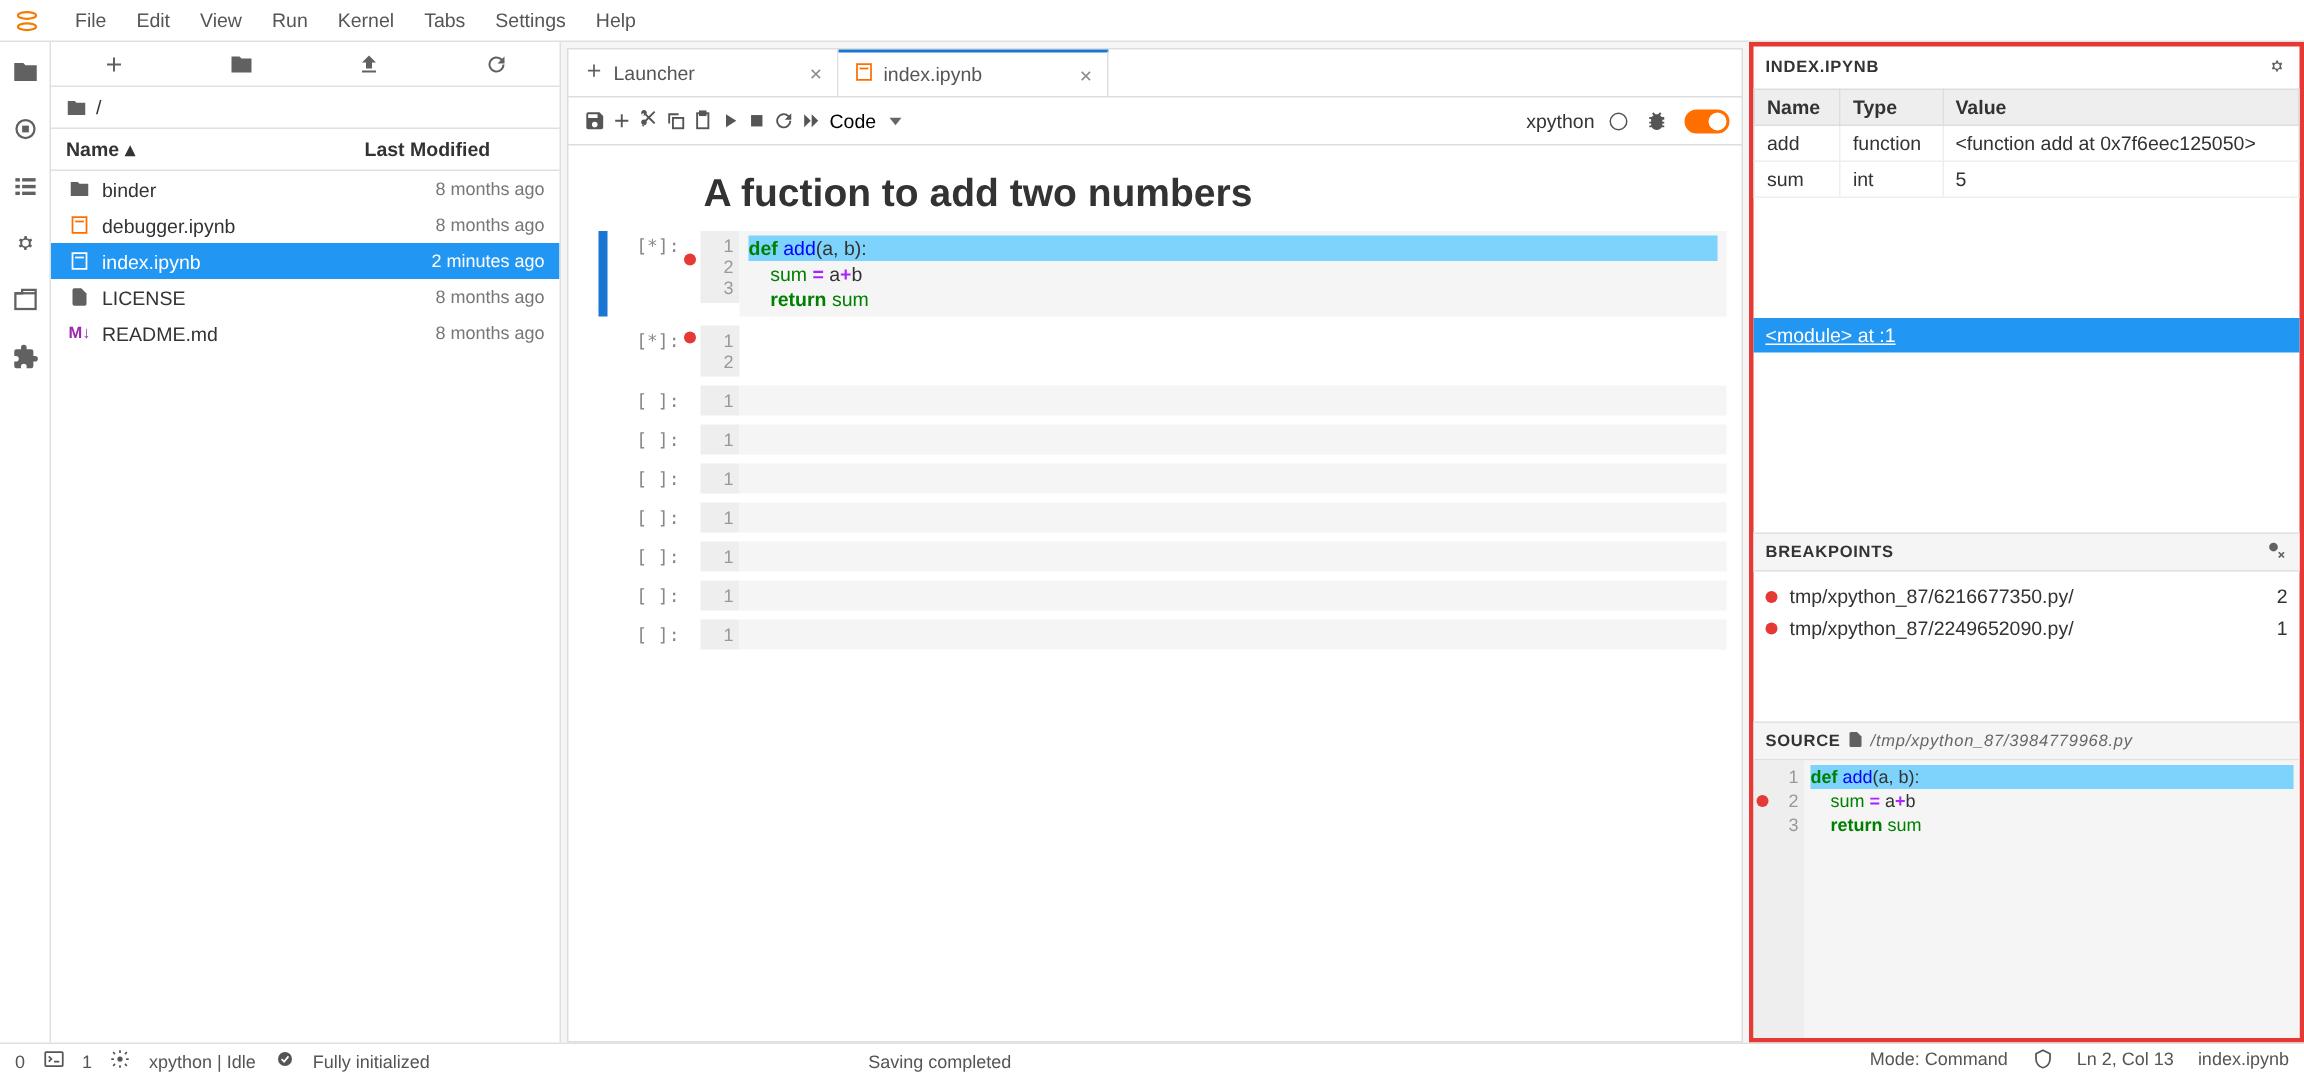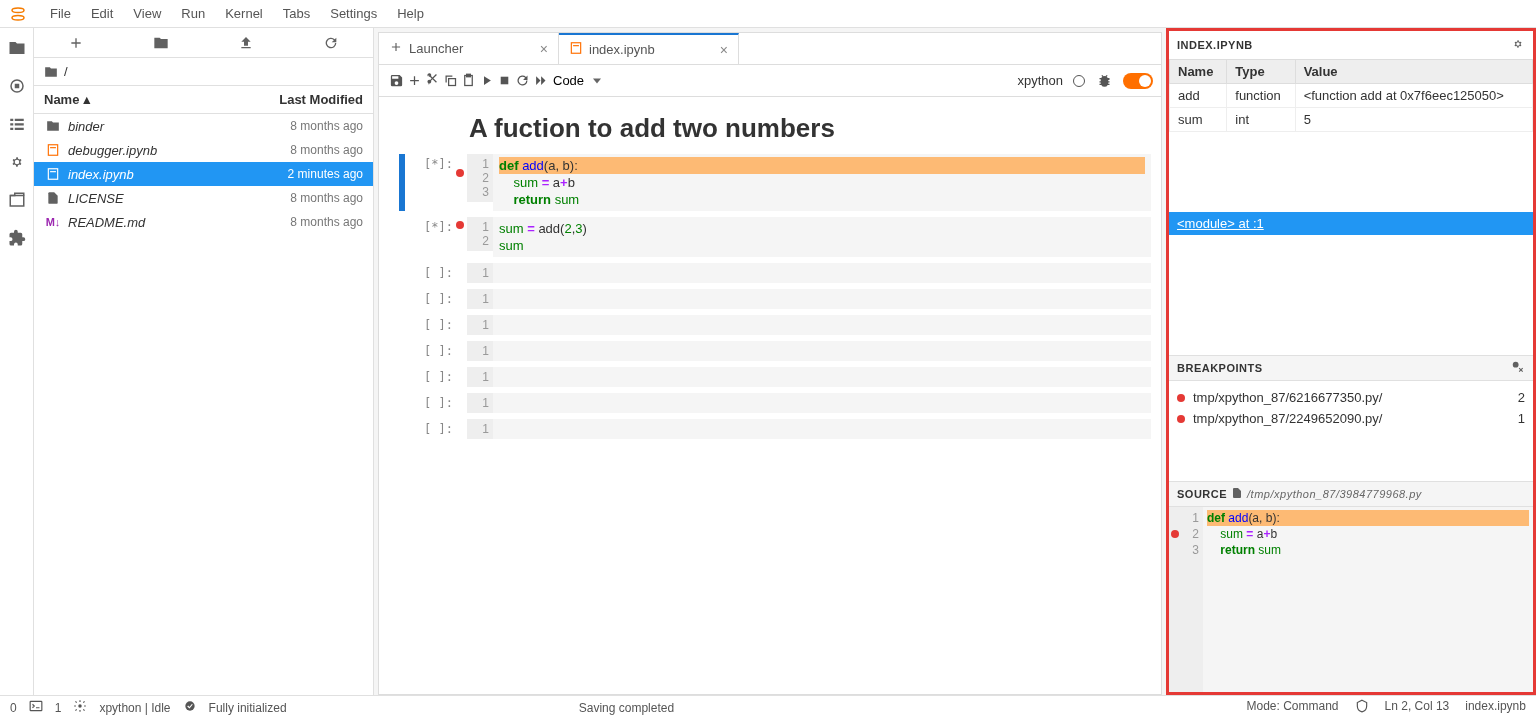--- a/index.html
+++ b/index.html
@@ -9,26 +9,26 @@
 .menu-item { padding: 4px 10px; cursor: pointer; font-size: 13px; color: #555; }
 .main-row { flex: 1; display: flex; min-height: 0; }
 .left-rail { width: 34px; background: #fff; border-right: 1px solid #e0e0e0; display: flex; flex-direction: column; align-items: center; padding-top: 10px; gap: 18px; }
 .rail-icon { width: 20px; height: 20px; color: #616161; cursor: pointer; display: flex; align-items: center; justify-content: center; }
 .file-browser { width: 340px; border-right: 1px solid #e0e0e0; display: flex; flex-direction: column; }
 .fb-toolbar { height: 30px; display: flex; align-items: center; justify-content: space-around; border-bottom: 1px solid #e0e0e0; }
 .fb-tb-btn { width: 18px; height: 18px; color: #616161; cursor: pointer; display: flex; align-items: center; justify-content: center; }
 .fb-breadcrumb { height: 28px; display: flex; align-items: center; padding: 0 10px; border-bottom: 1px solid #e0e0e0; gap: 6px; }
 .fb-header { height: 28px; display: flex; align-items: center; padding: 0 10px; border-bottom: 1px solid #e0e0e0; font-weight: 600; font-size: 13px; }
 .fb-header .col-name { flex: 1; display: flex; align-items: center; gap: 4px; }
-.fb-header .col-mod { width: 120px; text-align: right; }
+.fb-header .col-mod { width: 120px; }
 .fb-list { flex: 1; overflow: auto; }
 .fb-row { height: 24px; display: flex; align-items: center; padding: 0 10px; cursor: pointer; }
 .fb-row.selected { background: #2196f3; color: #fff; }
 .fb-row .f-icon { width: 18px; display: flex; align-items: center; justify-content: center; margin-right: 6px; }
-.fb-row .f-name { flex: 1; font-style: italic; }
+.fb-row .f-name { flex: 1; }
 .fb-row .f-mod { width: 120px; text-align: right; font-size: 12px; color: #777; }
 .fb-row.selected .f-mod { color: #fff; }
 .center-panel { flex: 1; display: flex; flex-direction: column; background: #f5f5f5; padding: 4px 4px 0 4px; min-width: 0; }
 .tabs { height: 32px; display: flex; background: #fff; border: 1px solid #ddd; border-bottom: none; }
 .tab { display: flex; align-items: center; padding: 0 10px; border-right: 1px solid #ddd; gap: 6px; cursor: pointer; min-width: 180px; font-size: 13px; color: #555; }
 .tab.active { border-top: 2px solid #1976d2; background: #fff; }
 .tab .tab-close { margin-left: auto; color: #888; font-size: 14px; }
 .nb-toolbar { height: 32px; display: flex; align-items: center; padding: 0 8px; background: #fff; border: 1px solid #ddd; border-bottom: none; }
 .nb-tb-btn { width: 18px; height: 18px; color: #555; cursor: pointer; display: flex; align-items: center; justify-content: center; }
 .nb-select { border: none; background: transparent; font-size: 13px; padding: 2px 20px 2px 4px; appearance: none; cursor: pointer; position: relative; }
@@ -42,21 +42,21 @@
 .cell { display: flex; margin-bottom: 6px; align-items: flex-start; padding-left: 20px; }
 .exec-bar { width: 6px; align-self: stretch; background: transparent; margin-right: 6px; }
 .cell.running .exec-bar { background: #1976d2; }
 .cell .prompt { width: 42px; text-align: right; color: #888; font-family: "Consolas", monospace; font-size: 12px; padding-top: 3px; }
 .cell .bp-col { width: 14px; display: flex; flex-direction: column; align-items: center; padding-top: 4px; gap: 3px; }
 .bp-dot { width: 8px; height: 8px; background: #e53935; border-radius: 50%; }
 .bp-dot.hidden { visibility: hidden; }
 .cell .gutter { width: 26px; background: #eeeeee; text-align: right; font-family: "Consolas", monospace; font-size: 12px; color: #999; padding: 3px 4px 3px 0; }
 .cell .code-area { flex: 1; background: #f5f5f5; font-family: "Consolas", monospace; font-size: 13px; padding: 3px 6px; min-height: 20px; line-height: 17px; }
 .code-line { white-space: pre; }
-.code-line.hl { background: #fdba74; display: block; }
+.code-line.hl { background: #7dd3fc; display: block; }
 .kw { color: #008000; font-weight: bold; }
 .fn { color: #0000ff; }
 .num { color: #008000; }
 .op { color: #aa22ff; font-weight: bold; }
 .builtin { color: #008000; }
 .debugger-panel { width: 370px; border: 3px solid #e53935; display: flex; flex-direction: column; background: #fff; }
 .dbg-title-row { height: 28px; display: flex; align-items: center; padding: 0 8px; justify-content: space-between; }
 .dbg-title { font-size: 11px; font-weight: 600; letter-spacing: 0.5px; }
 .dbg-gear { color: #616161; cursor: pointer; }
 .dbg-section-head { height: 26px; display: flex; align-items: center; padding: 0 8px; background: #f5f5f5; font-size: 11px; font-weight: 600; letter-spacing: 0.5px; border-top: 1px solid #e0e0e0; border-bottom: 1px solid #e0e0e0; justify-content: space-between; }
@@ -338,24 +338,20 @@
             <div class="exec-bar"></div>
             <div class="prompt">[*]:</div>
             <div class="bp-col">
               <div class="bp-dot"></div>
               <div class="bp-dot hidden"></div>
             </div>
             <div class="gutter">
               <div>1</div>
               <div>2</div>
             </div>
-            <div class="code-area">
-              <div class="code-line"><span class="builtin">sum</span> <span class="op">=</span> add(<span class="num">2</span>,<span class="num">3</span>)</div>
-              <div class="code-line"><span class="builtin">sum</span></div>
-            </div>
           </div>
           <div class="cell">
             <div class="exec-bar"></div>
             <div class="prompt">[ ]:</div>
             <div class="bp-col">
               <div class="bp-dot hidden"></div>
             </div>
             <div class="gutter">
               <div>1</div>
             </div>

